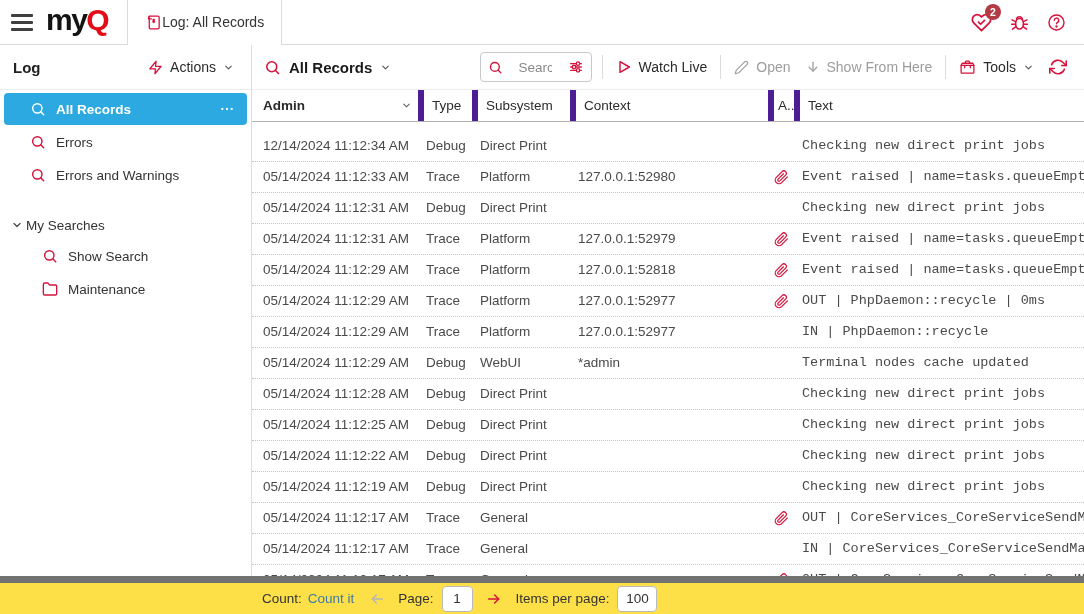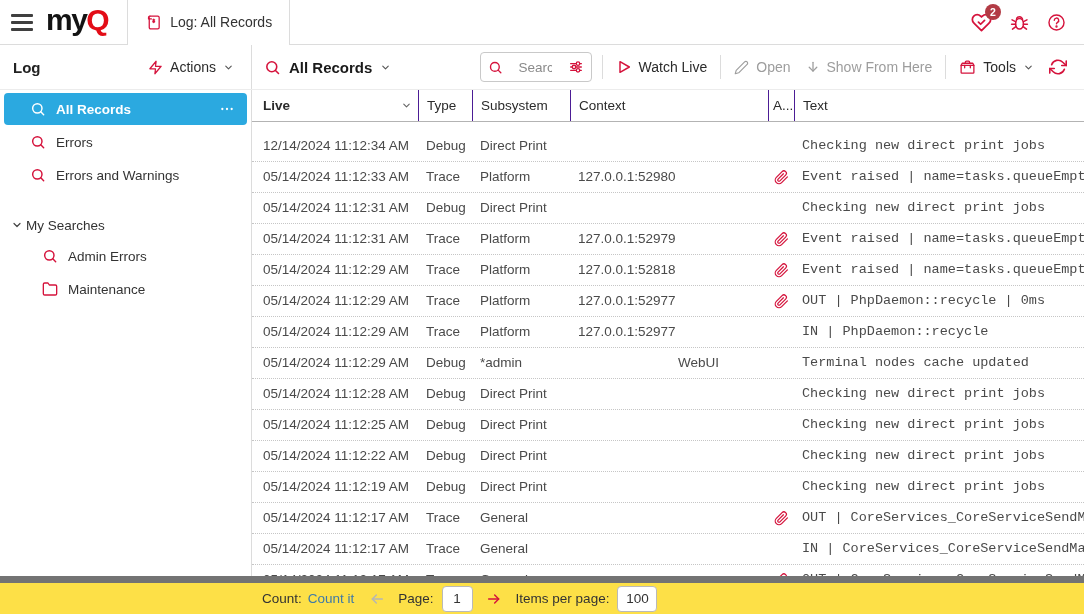--- a/index.html
+++ b/index.html
@@ -13,21 +13,21 @@
   .app { width:1084px; height:614px; display:flex; flex-direction:column; overflow:hidden; }
 
   
   .topbar { height:45px; flex:none; display:flex; align-items:stretch; background:#fff; border-bottom:1px solid #dcdcdc; }
   .brand { display:flex; align-items:center; gap:13px; padding:0 19px 0 11px; }
   .hamburger { display:flex; flex-direction:column; gap:4px; cursor:pointer; }
   .hamburger span { width:22px; height:3px; background:#3f3f3f; border-radius:1px; }
   .logo { font-size:30px; font-weight:800; letter-spacing:-1.5px; line-height:1; padding-bottom:4px; }
   .logo .lg-black { color:#131313; }
   .logo .lg-red { color:var(--logo-red); }
-  .tab { position:relative; display:flex; align-items:center; gap:8px; padding:0 17px;
+  .tab { position:relative; display:flex; align-items:center; padding:0 17px;
          border-left:1px solid #dcdcdc; border-right:1px solid #dcdcdc; background:#fff; cursor:pointer; }
   .tab::after { content:""; position:absolute; left:0; right:0; bottom:-1px; height:1px; background:#fff; }
   .tab-label { font-size:14px; color:#333; }
   .topbar-icons { margin-left:auto; display:flex; align-items:center; gap:17px; padding-right:18px; }
   .icon-btn { position:relative; display:flex; align-items:center; cursor:pointer; color:var(--brand-red); }
   .badge { position:absolute; top:-8px; right:-9px; min-width:16px; height:16px; border-radius:50%;
            background:var(--badge-red); color:#fff; font-size:10.5px; font-weight:bold;
            display:flex; align-items:center; justify-content:center; }
 
   
@@ -62,21 +62,21 @@
   .side-item.selected { background:var(--sel-blue); color:#fff; font-weight:bold; }
   .side-item.selected .sicon { color:#fff; }
   .side-more { margin-left:auto; margin-right:12px; display:flex; color:#fff; cursor:pointer; }
   .side-section { height:28px; margin-top:20px; display:flex; align-items:center; gap:3px;
                   padding-left:11px; color:#333; cursor:pointer; }
   .side-item.sub { padding-left:38px; }
 
   
   .content { flex:1; min-width:0; display:flex; flex-direction:column; overflow:hidden; }
   .thead { height:32px; flex:none; display:flex; align-items:stretch; border-bottom:1px solid #b3b3b3; color:#2b2b2b; }
-  .th { display:flex; align-items:center; font-size:13.5px; border-left:1px solid #4c1d95; cursor:pointer; }
+  .th { display:flex; align-items:center; font-size:13.5px; border-left:6px solid #4c1d95; cursor:pointer; }
   .th:first-child { border-left:none; }
   .th-time { width:166px; padding:0 6px 0 11px; justify-content:space-between; font-weight:bold; }
   .th-type { width:54px; padding-left:8px; }
   .th-subsystem { width:98px; padding-left:8px; }
   .th-context { width:198px; padding-left:8px; }
   .th-attach { width:26px; padding-left:4px; overflow:hidden; white-space:nowrap; }
   .th-text { flex:1; padding-left:8px; }
   .sort-chev { color:#666; flex:none; }
 
   .tbody { flex:1; min-height:0; overflow:hidden; padding-top:9px; color:#4a4a4a; }
@@ -289,36 +289,36 @@
           </svg>
         <span>My Searches</span>
       </div>
       <div class="side-item sub">
         <span class="sicon">
           <svg width="16" height="16" viewBox="0 0 24 24" fill="none" stroke="currentColor" stroke-width="2.2" stroke-linecap="round">
               <circle cx="11" cy="11" r="7"></circle>
               <line x1="20.5" y1="20.5" x2="16.2" y2="16.2"></line>
             </svg>
         </span>
-        <span>Admin Errors</span>
+        <span>Show Search</span>
       </div>
       <div class="side-item sub">
         <span class="sicon">
           <svg width="16" height="16" viewBox="0 0 24 24" fill="none" stroke="currentColor" stroke-width="2" stroke-linecap="round" stroke-linejoin="round">
               <path d="M22 19a2 2 0 0 1-2 2H4a2 2 0 0 1-2-2V5a2 2 0 0 1 2-2h5l2 3h9a2 2 0 0 1 2 2z"></path>
             </svg>
         </span>
         <span>Maintenance</span>
       </div>
     </aside>
 
     <section class="content">
       <div class="thead">
         <div class="th th-time">
-          <span>Live</span>
+          <span>Admin</span>
           <svg class="sort-chev" width="11" height="11" viewBox="0 0 24 24" fill="none" stroke="currentColor" stroke-width="2.4" stroke-linecap="round" stroke-linejoin="round">
               <polyline points="6 9 12 15 18 9"></polyline>
             </svg>
         </div>
         <div class="th th-type">
             <span>Type</span>
           </div>
         <div class="th th-subsystem">
             <span>Subsystem</span>
           </div>
@@ -413,22 +413,22 @@
     <div class="td td-attach">
       <svg width="15" height="15" viewBox="0 0 24 24" fill="none" stroke="currentColor" stroke-width="2" stroke-linecap="round" stroke-linejoin="round" style="visibility: hidden;">
         <path d="M21.44 11.05l-9.19 9.19a6 6 0 0 1-8.49-8.49l9.19-9.19a4 4 0 0 1 5.66 5.66l-9.2 9.19a2 2 0 0 1-2.83-2.83l8.49-8.48"></path>
       </svg>
     </div>
     <div class="td td-text">IN | PhpDaemon::recycle</div>
   </div>
           <div class="tr">
     <div class="td td-time">05/14/2024 11:12:29 AM</div>
     <div class="td td-type">Debug</div>
+    <div class="td td-subsystem">WebUI</div>
     <div class="td td-context">*admin</div>
-    <div class="td td-subsystem">WebUI</div>
     <div class="td td-attach">
       <svg width="15" height="15" viewBox="0 0 24 24" fill="none" stroke="currentColor" stroke-width="2" stroke-linecap="round" stroke-linejoin="round" style="visibility: hidden;">
         <path d="M21.44 11.05l-9.19 9.19a6 6 0 0 1-8.49-8.49l9.19-9.19a4 4 0 0 1 5.66 5.66l-9.2 9.19a2 2 0 0 1-2.83-2.83l8.49-8.48"></path>
       </svg>
     </div>
     <div class="td td-text">Terminal nodes cache updated</div>
   </div>
           <div class="tr">
     <div class="td td-time">05/14/2024 11:12:28 AM</div>
     <div class="td td-type">Debug</div>

